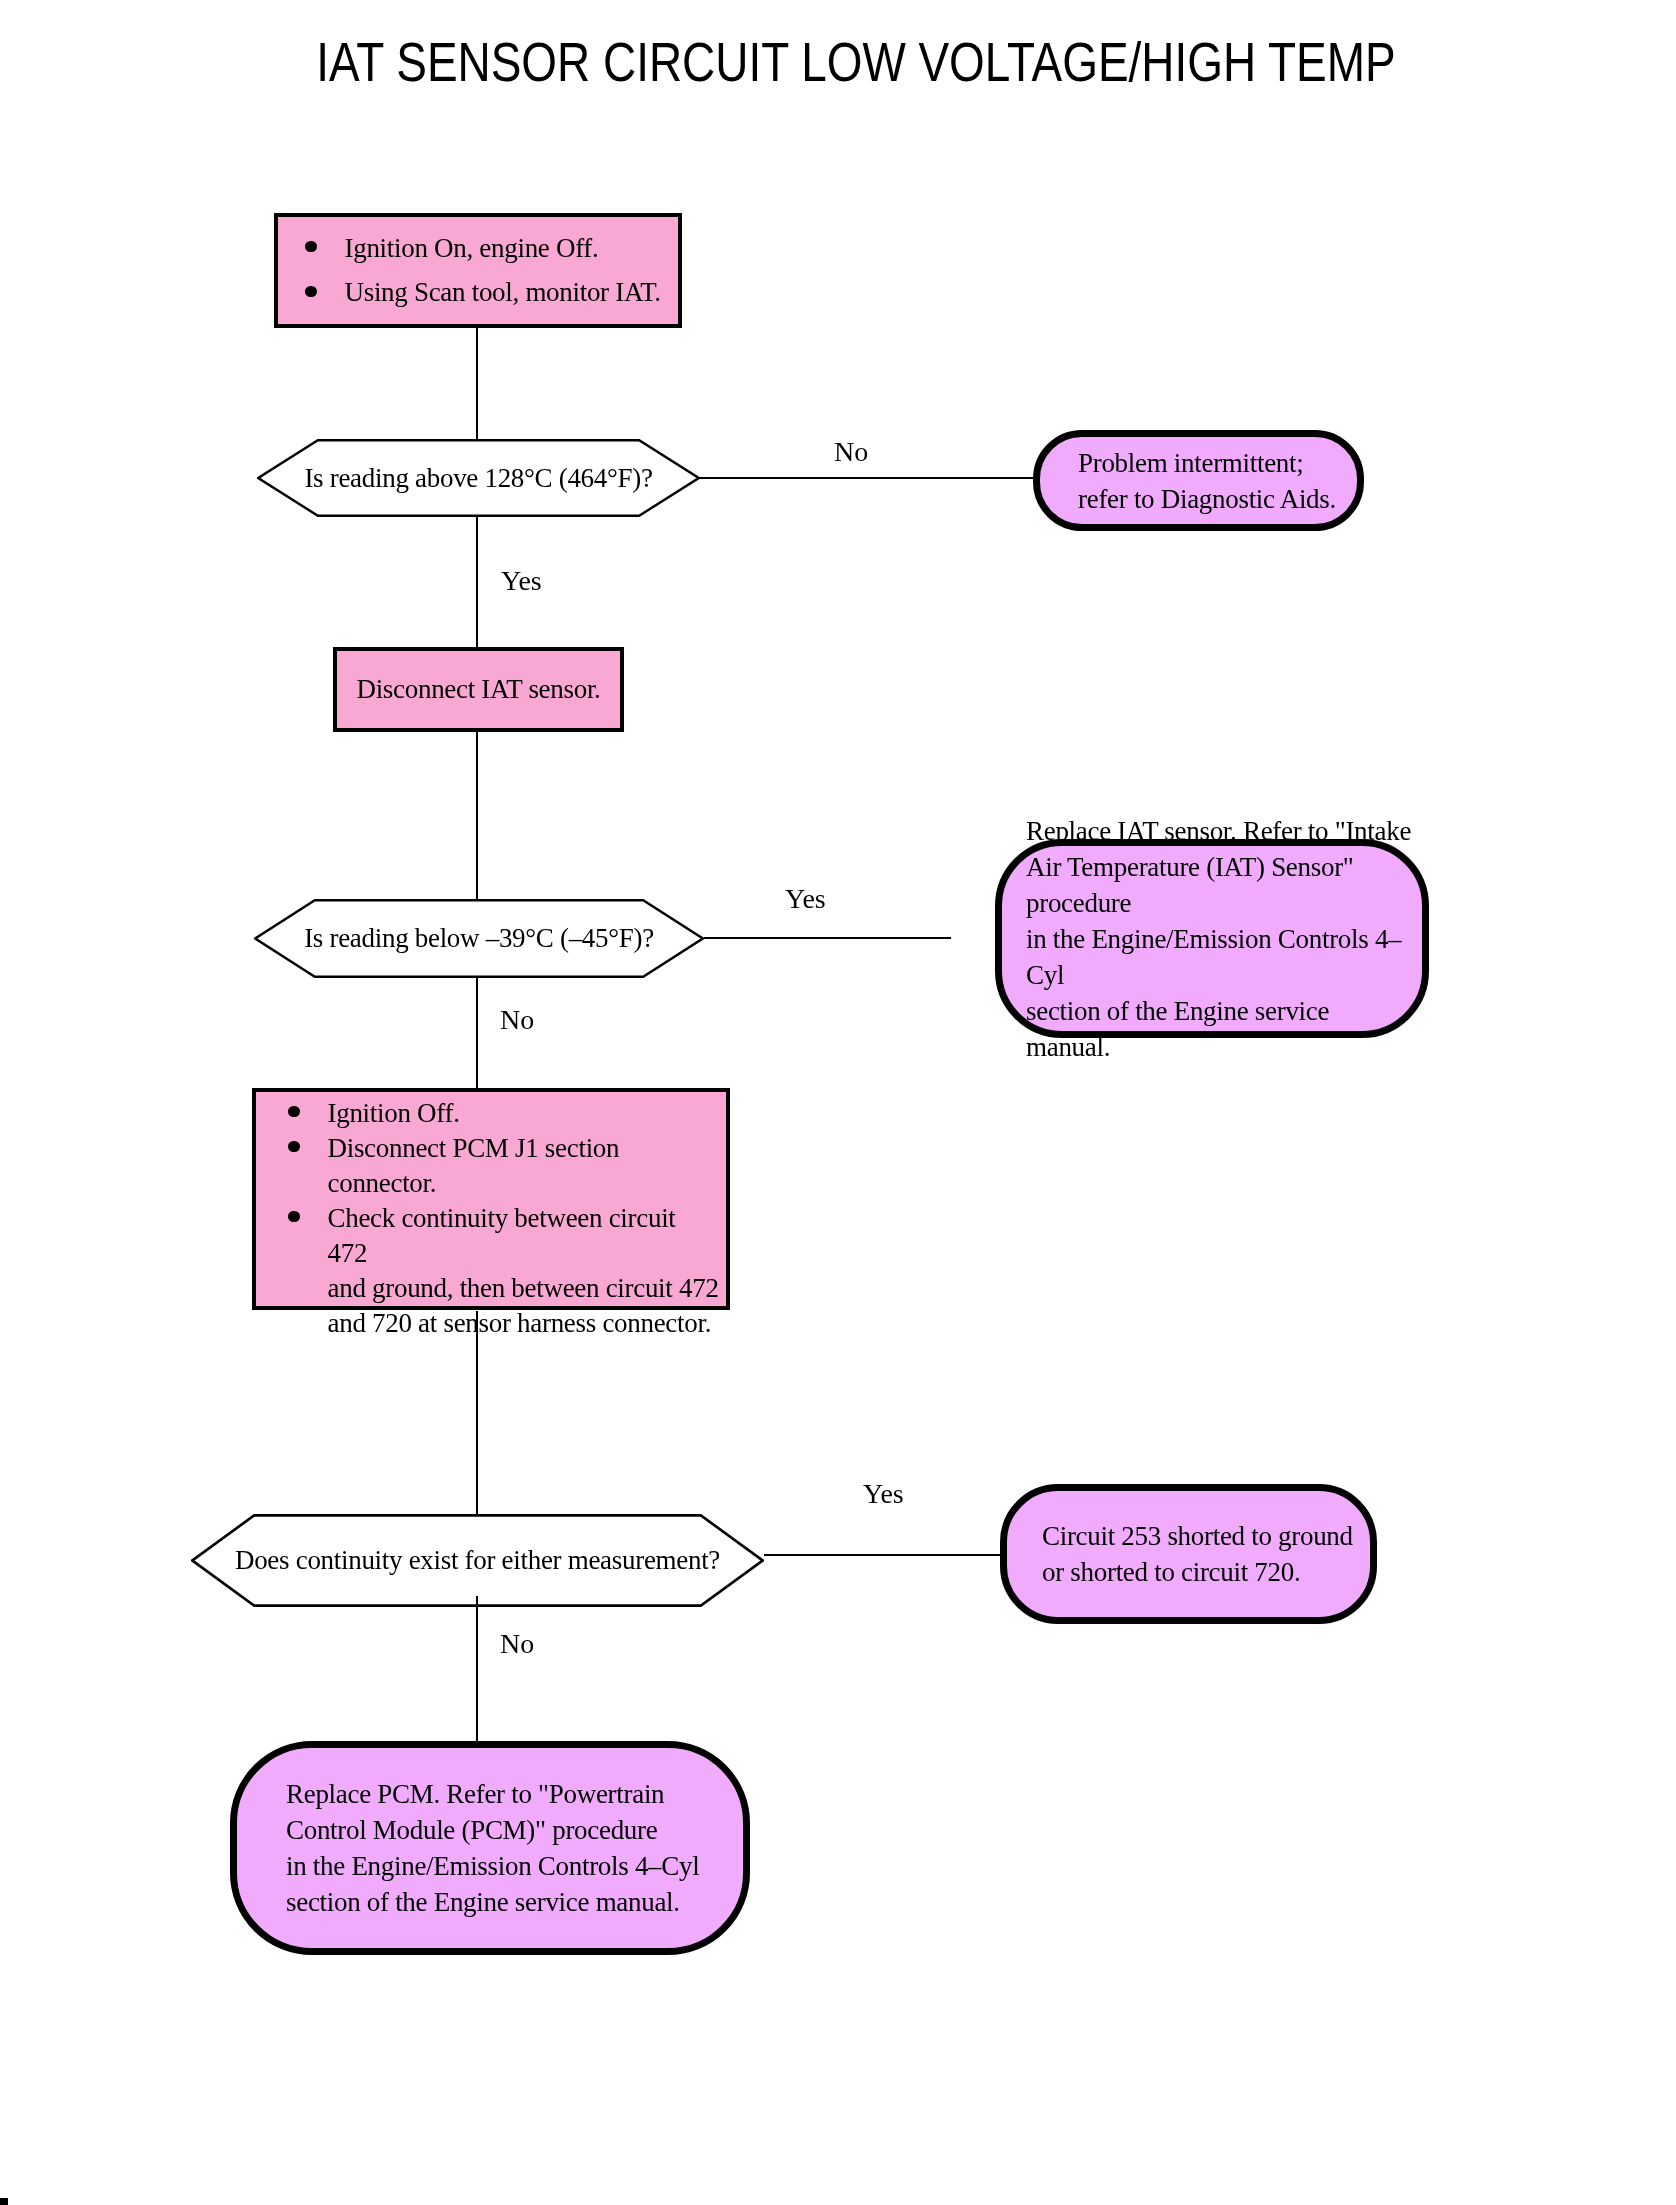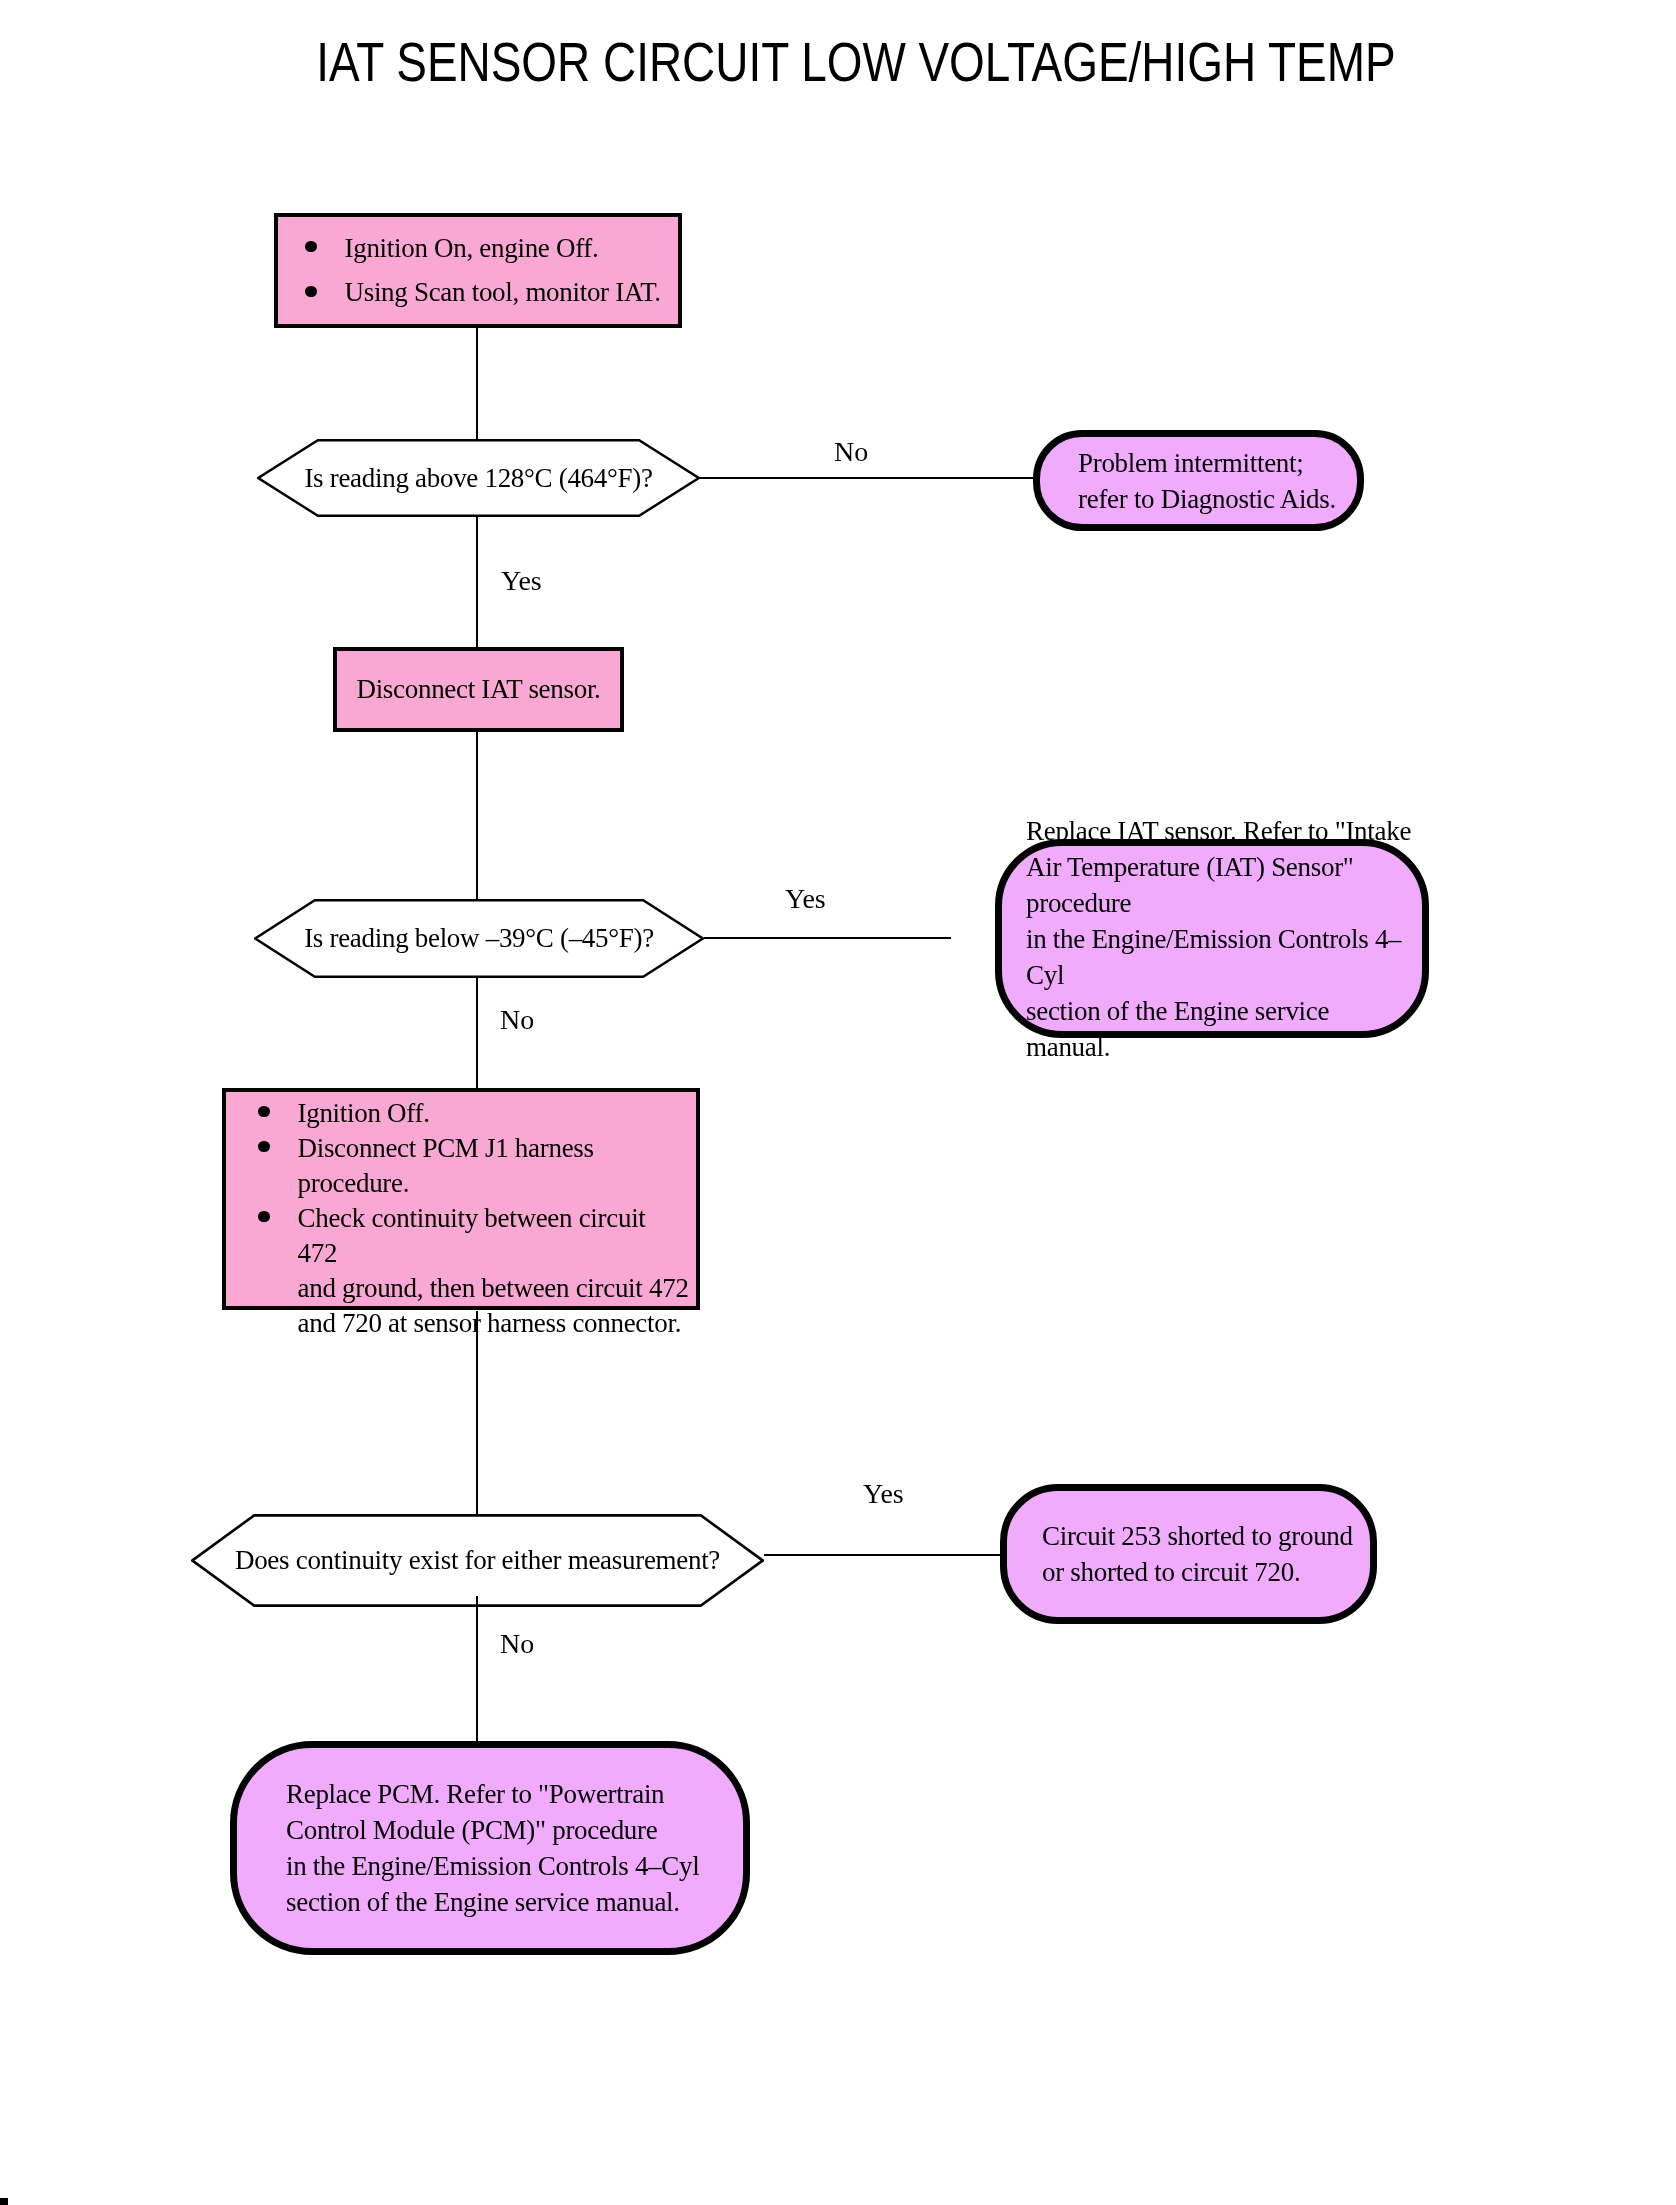--- a/index.html
+++ b/index.html
@@ -87,29 +87,29 @@
   <div class="term" style="left:951px;top:839px;width:434px;height:199px;border-radius:67px;padding-left:24px;padding-right:7.3px;margin-left:44px;">
     <div class="ttext">Replace IAT sensor. Refer to "Intake
 Air Temperature (IAT) Sensor" procedure
 in the Engine/Emission Controls 4–Cyl
 section of the Engine service manual.</div>
   </div>
 
   <div class="vline" style="left:476px;top:978px;width:1.8px;height:110px;"></div>
   <div class="lbl" style="left:500px;top:1004px;">No</div>
 
-  <div class="proc" style="left:222px;top:1088px;width:478px;height:222px;">
+  <div class="proc" style="left:252px;top:1088px;width:478px;height:222px;">
     <div class="bullets" style="padding-left:32px;">
       <div class="brow">
         <span class="dot"></span>
         <span class="btext">Ignition Off.</span>
       </div>
       <div class="brow">
         <span class="dot"></span>
-        <span class="btext">Disconnect PCM J1 harness procedure.</span>
+        <span class="btext">Disconnect PCM J1 section connector.</span>
       </div>
       <div class="brow">
         <span class="dot"></span>
         <span class="btext">Check continuity between circuit 472
 and ground, then between circuit 472
 and 720 at sensor harness connector.</span>
       </div>
     </div>
   </div>
 

